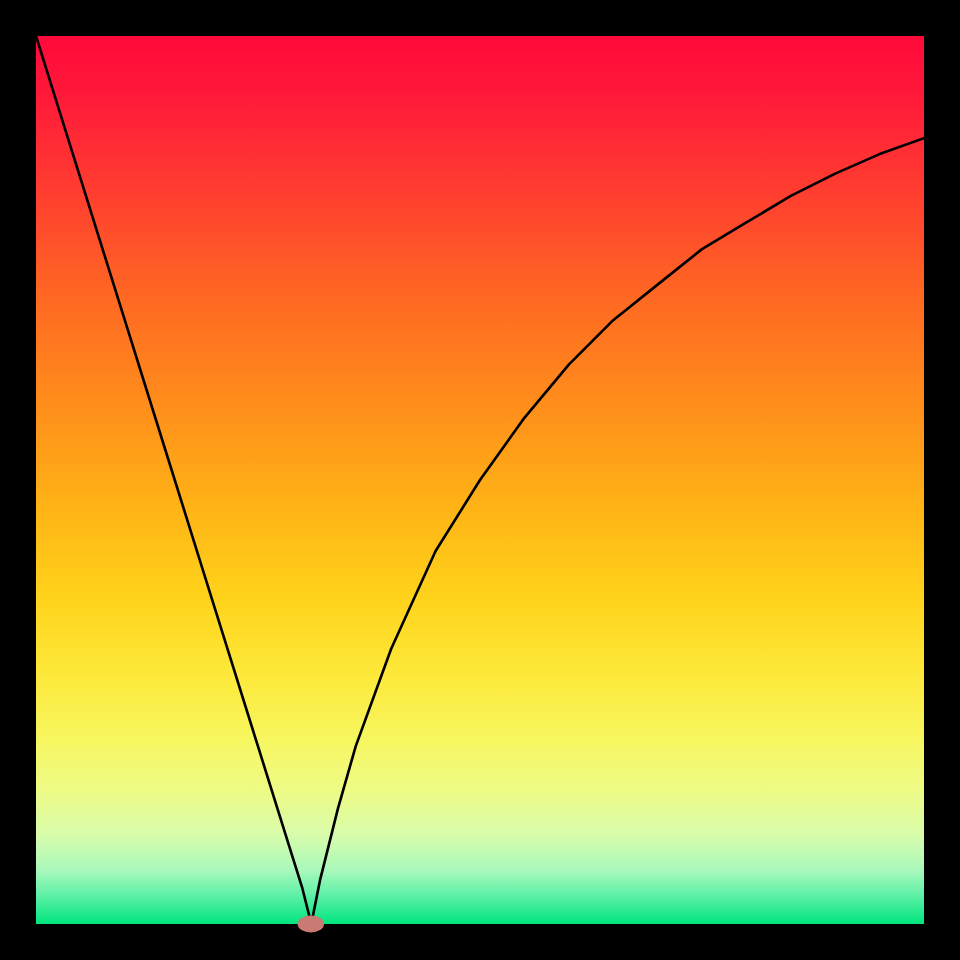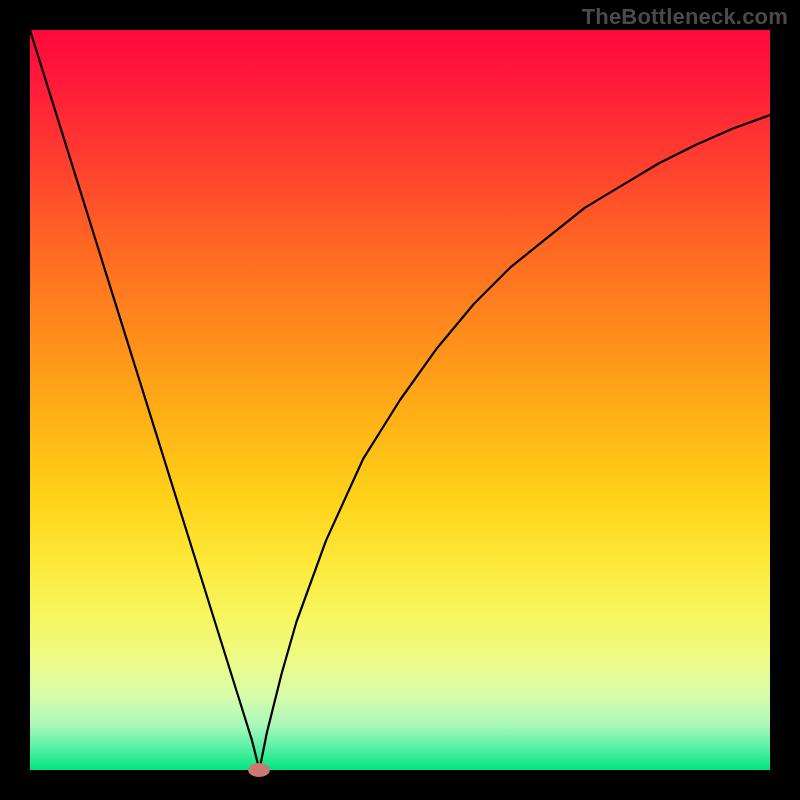--- a/index.html
+++ b/index.html
@@ -67,21 +67,20 @@
   svg.curve {
     position: absolute;
     inset: 0;
     z-index: 2;
   }
 </style>
 </head>
 <body>
 
 <div class="frame">
-  <div class="watermark">TheBottleneck.com</div>
 
   <div class="plot">
     <div class="gradient"></div>
 
     <svg class="curve" viewBox="0 0 740 740" preserveAspectRatio="none">
       <path id="curve-path" d="M0.00 0.00 L37.00 118.40 L74.00 236.80 L111.00 355.20 L148.00 473.60 L185.00 592.00 L207.20 663.04 L222.00 710.40 L229.40 740.00 L236.80 703.00 L251.60 643.80 L266.40 592.00 L296.00 510.60 L333.00 429.20 L370.00 370.00 L407.00 318.20 L444.00 273.80 L481.00 236.80 L518.00 207.20 L555.00 177.60 L592.00 155.40 L629.00 133.20 L666.00 114.70 L703.00 98.42 L740.00 85.10" fill="none" stroke="#000" stroke-width="2.2" stroke-linejoin="round" stroke-linecap="round"></path>
     </svg>
 
     <div id="marker" class="marker" style="left: 229.4px; top: 740px;"></div>
   </div>

